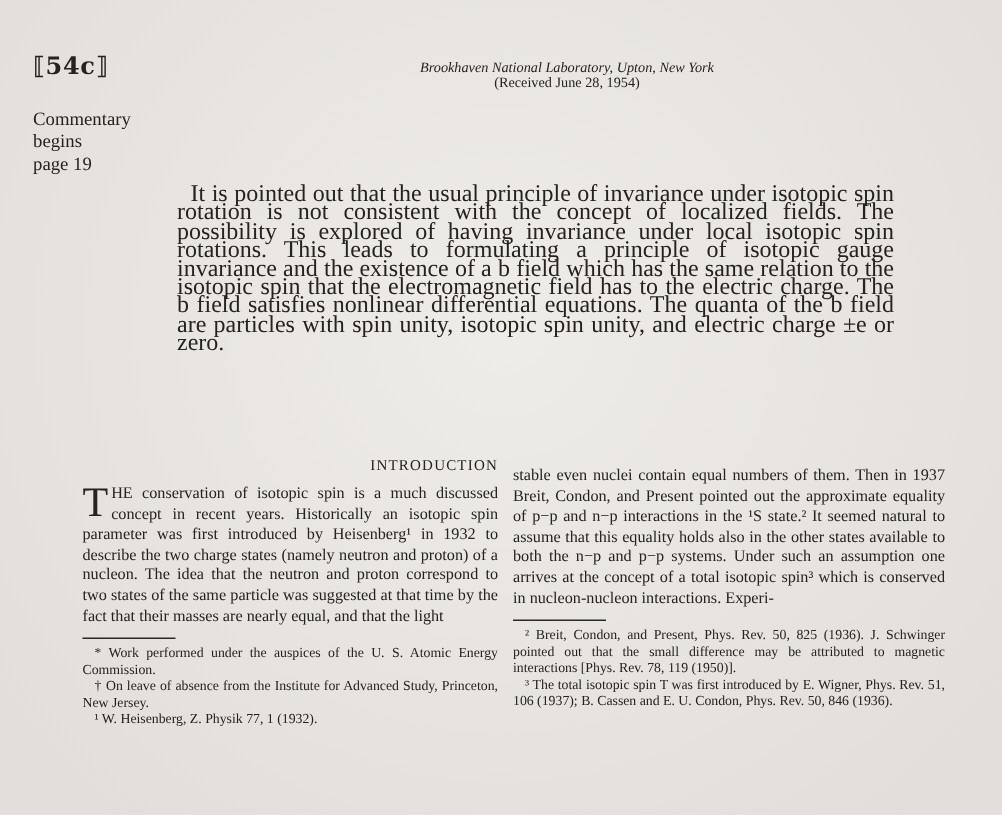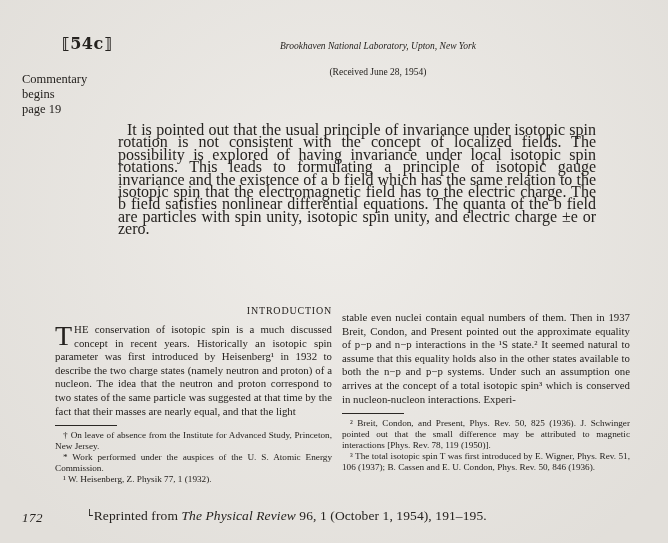--- a/index.html
+++ b/index.html
@@ -14,30 +14,30 @@
   .page{
     position:absolute;inset:0;
     background:
       radial-gradient(ellipse at 50% 40%, rgba(255,255,255,0.25), rgba(0,0,0,0.03) 90%),
       #e9e6e1;
   }
   
   .margin-block{position:absolute;left:22px;top:34px;width:90px;}
   .doc-id{
     font-family:"DejaVu Serif","DejaVu Sans",serif;
-    font-size:16px;font-weight:bold;letter-spacing:0.5px;text-align:right;
+    font-size:16px;font-weight:bold;letter-spacing:0.5px;
   }
   .margin-note{margin-top:19px;font-size:12.5px;line-height:15px;}
   .margin-note div{white-space:nowrap;}
   
   .header{position:absolute;left:118px;top:40px;width:520px;text-align:center;}
   .title{font-size:15px;font-weight:bold;letter-spacing:0.2px;}
   .authors{margin-top:13px;font-size:10px;font-variant:small-caps;letter-spacing:0.6px;}
   .affiliation{margin-top:1px;font-size:9.5px;font-style:italic;}
-  .received{margin-top:16px;font-size:9.5px;}
+  .received{margin-top:0;font-size:9.5px;}
   
   .abstract{
     position:absolute;left:118px;top:124px;width:478px;
     font-size:16px;line-height:12.4px;text-align:justify;text-indent:9px;
   }
   
   .columns{position:absolute;left:55px;top:305px;width:577px;}
   .col-left{position:absolute;left:0;top:0;width:277px;}
   .col-right{position:absolute;left:287px;top:6px;width:288px;}
   .section-heading{
@@ -97,37 +97,31 @@
 
   <div class="columns">
 
     <div class="col-left">
       <div class="section-heading">INTRODUCTION</div>
       <div class="bodytext">
         <span class="dropcap">T</span><span>HE conservation of isotopic spin is a much discussed concept in recent years. Historically an isotopic spin parameter was first introduced by Heisenberg¹ in 1932 to describe the two charge states (namely neutron and proton) of a nucleon. The idea that the neutron and proton correspond to two states of the same particle was suggested at that time by the fact that their masses are nearly equal, and that the light</span>
       </div>
       <hr class="fn-rule">
       <div class="footnotes">
+        <p class="fn">* Work performed under the auspices of the U. S. Atomic Energy Commission.</p>
         <p class="fn">† On leave of absence from the Institute for Advanced Study, Princeton, New Jersey.</p>
-        <p class="fn">* Work performed under the auspices of the U. S. Atomic Energy Commission.</p>
         <p class="fn">¹ W. Heisenberg, Z. Physik 77, 1 (1932).</p>
       </div>
     </div>
 
     <div class="col-right">
       <div class="bodytext">stable even nuclei contain equal numbers of them. Then in 1937 Breit, Condon, and Present pointed out the approximate equality of p−p and n−p interactions in the ¹S state.² It seemed natural to assume that this equality holds also in the other states available to both the n−p and p−p systems. Under such an assumption one arrives at the concept of a total isotopic spin³ which is conserved in nucleon-nucleon interactions. Experi-</div>
       <hr class="fn-rule">
       <div class="footnotes">
         <p class="fn">² Breit, Condon, and Present, Phys. Rev. 50, 825 (1936). J. Schwinger pointed out that the small difference may be attributed to magnetic interactions [Phys. Rev. 78, 119 (1950)].</p>
         <p class="fn">³ The total isotopic spin T was first introduced by E. Wigner, Phys. Rev. 51, 106 (1937); B. Cassen and E. U. Condon, Phys. Rev. 50, 846 (1936).</p>
       </div>
     </div>
 
   </div>
 
-  <div class="footer">
-    <div class="page-number">172</div>
-    <div class="reprint">
-      <span class="corner-mark">└</span><span>Reprinted from </span><span class="journal-italic">The Physical Review</span><span> 96, 1 (October 1, 1954), 191–195.</span>
-    </div>
-  </div>
 
 </div>
 
 </body></html>

